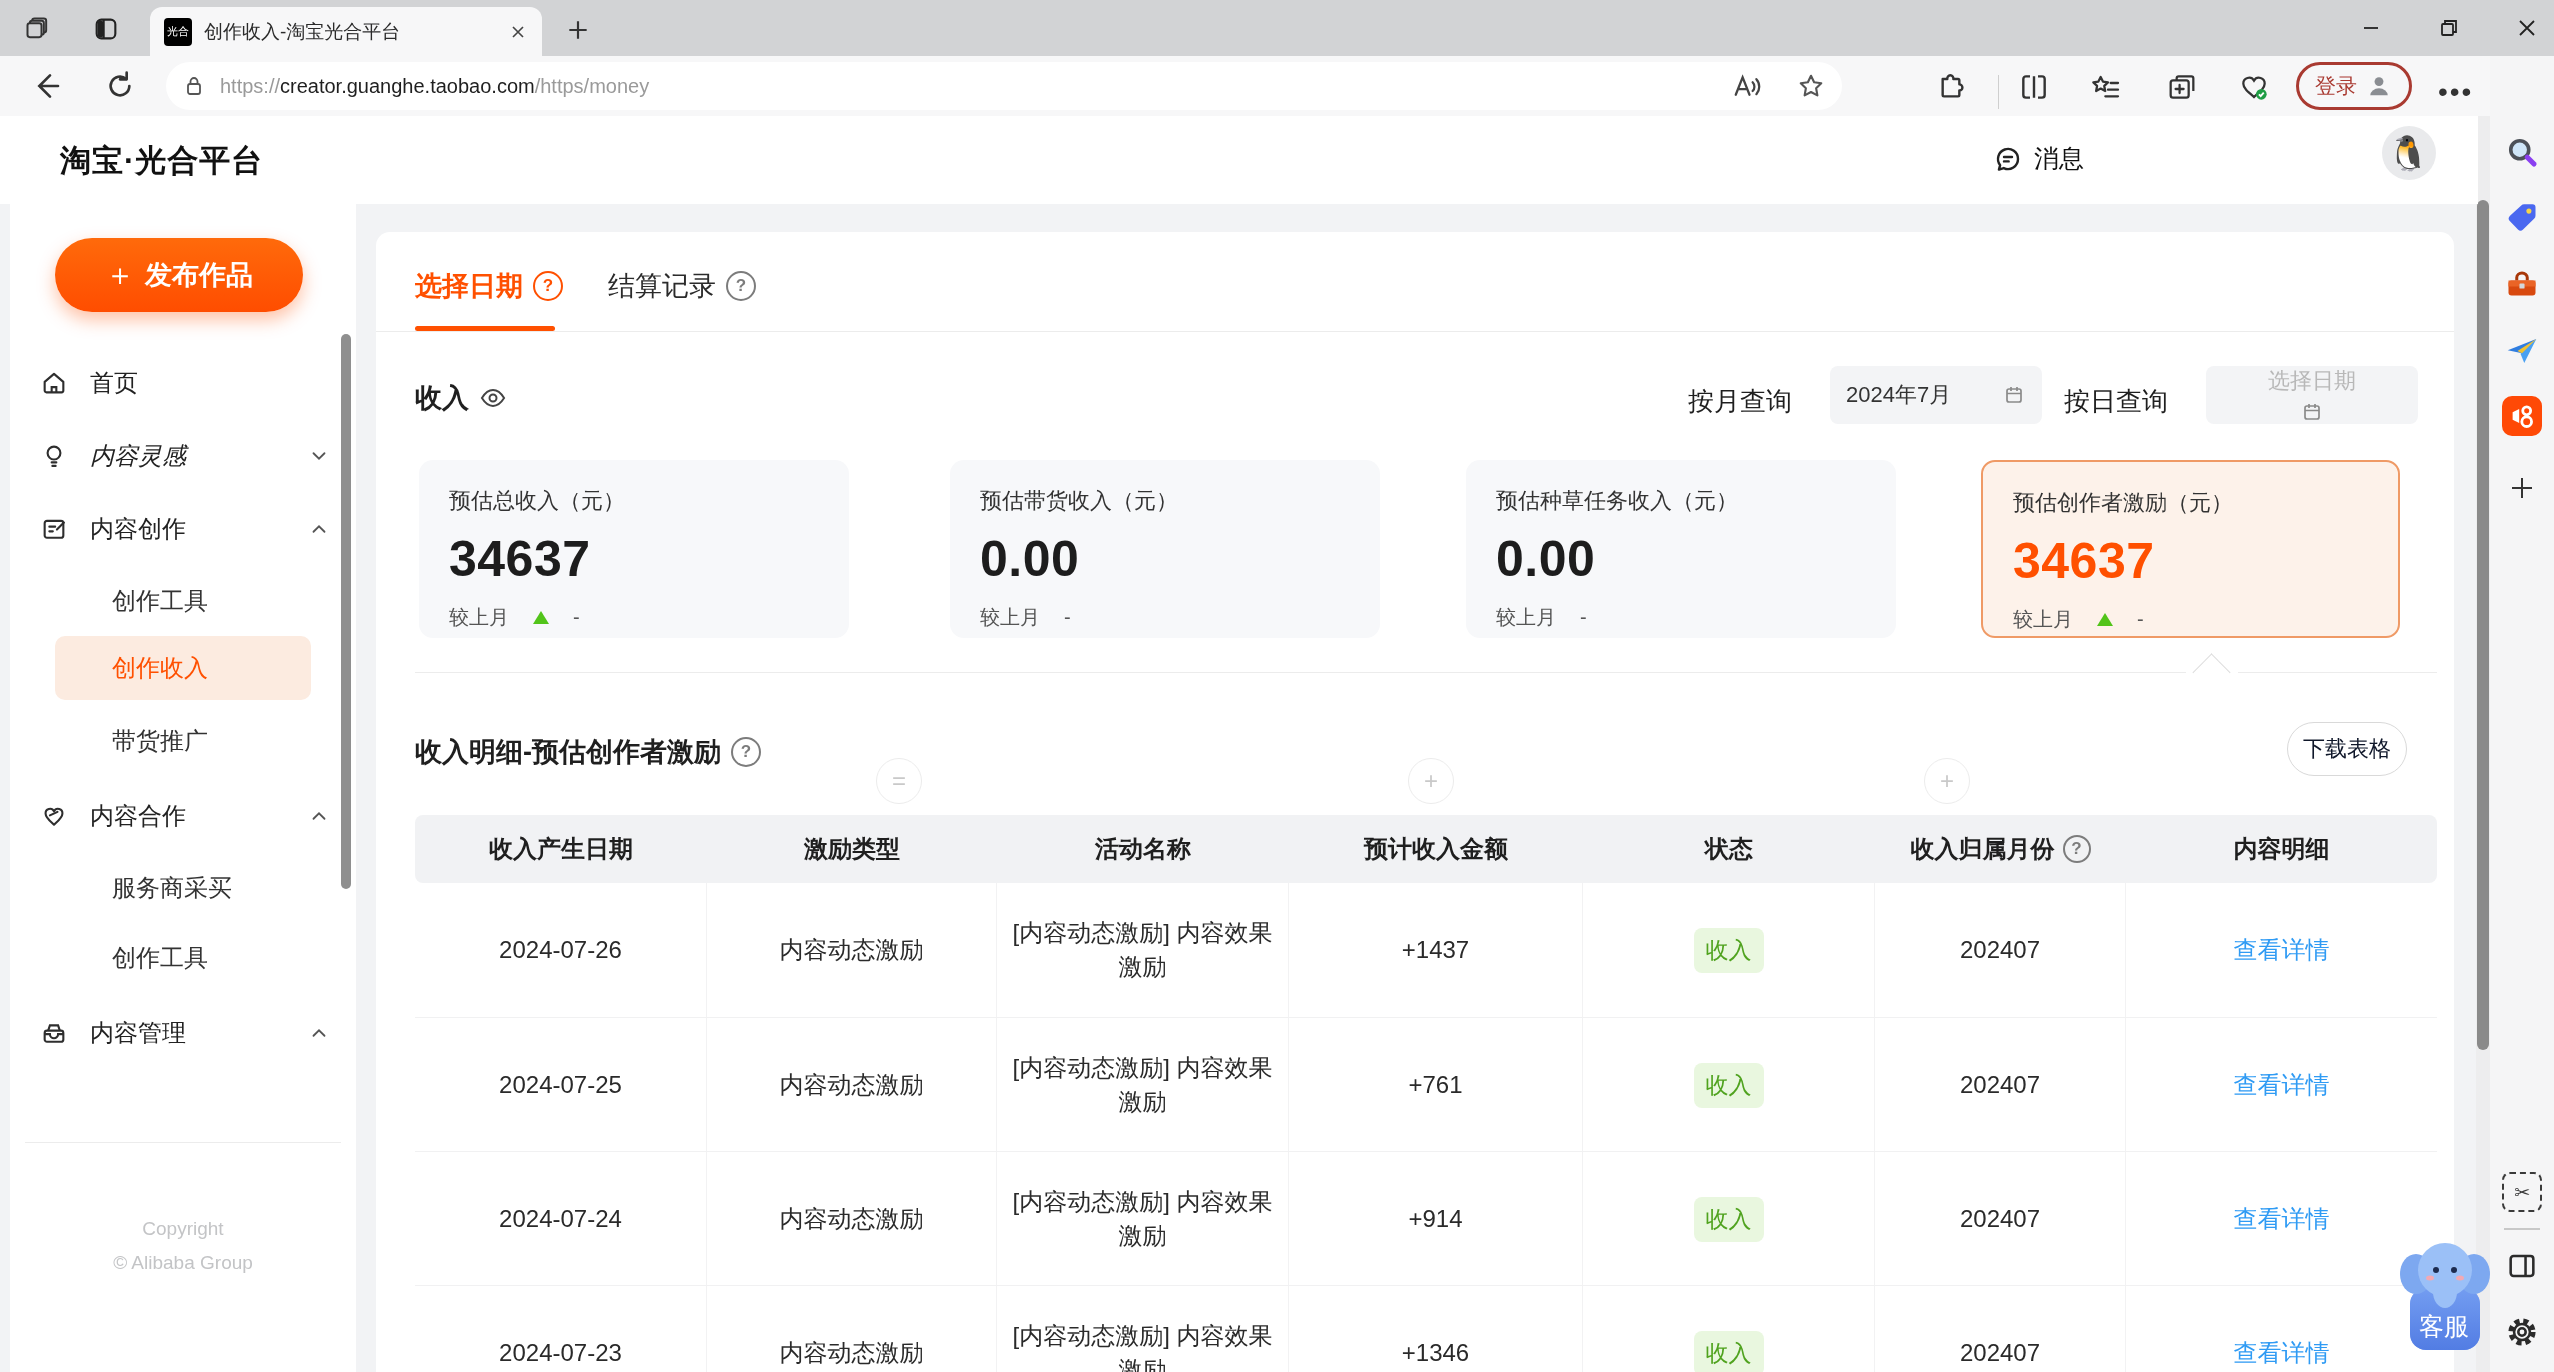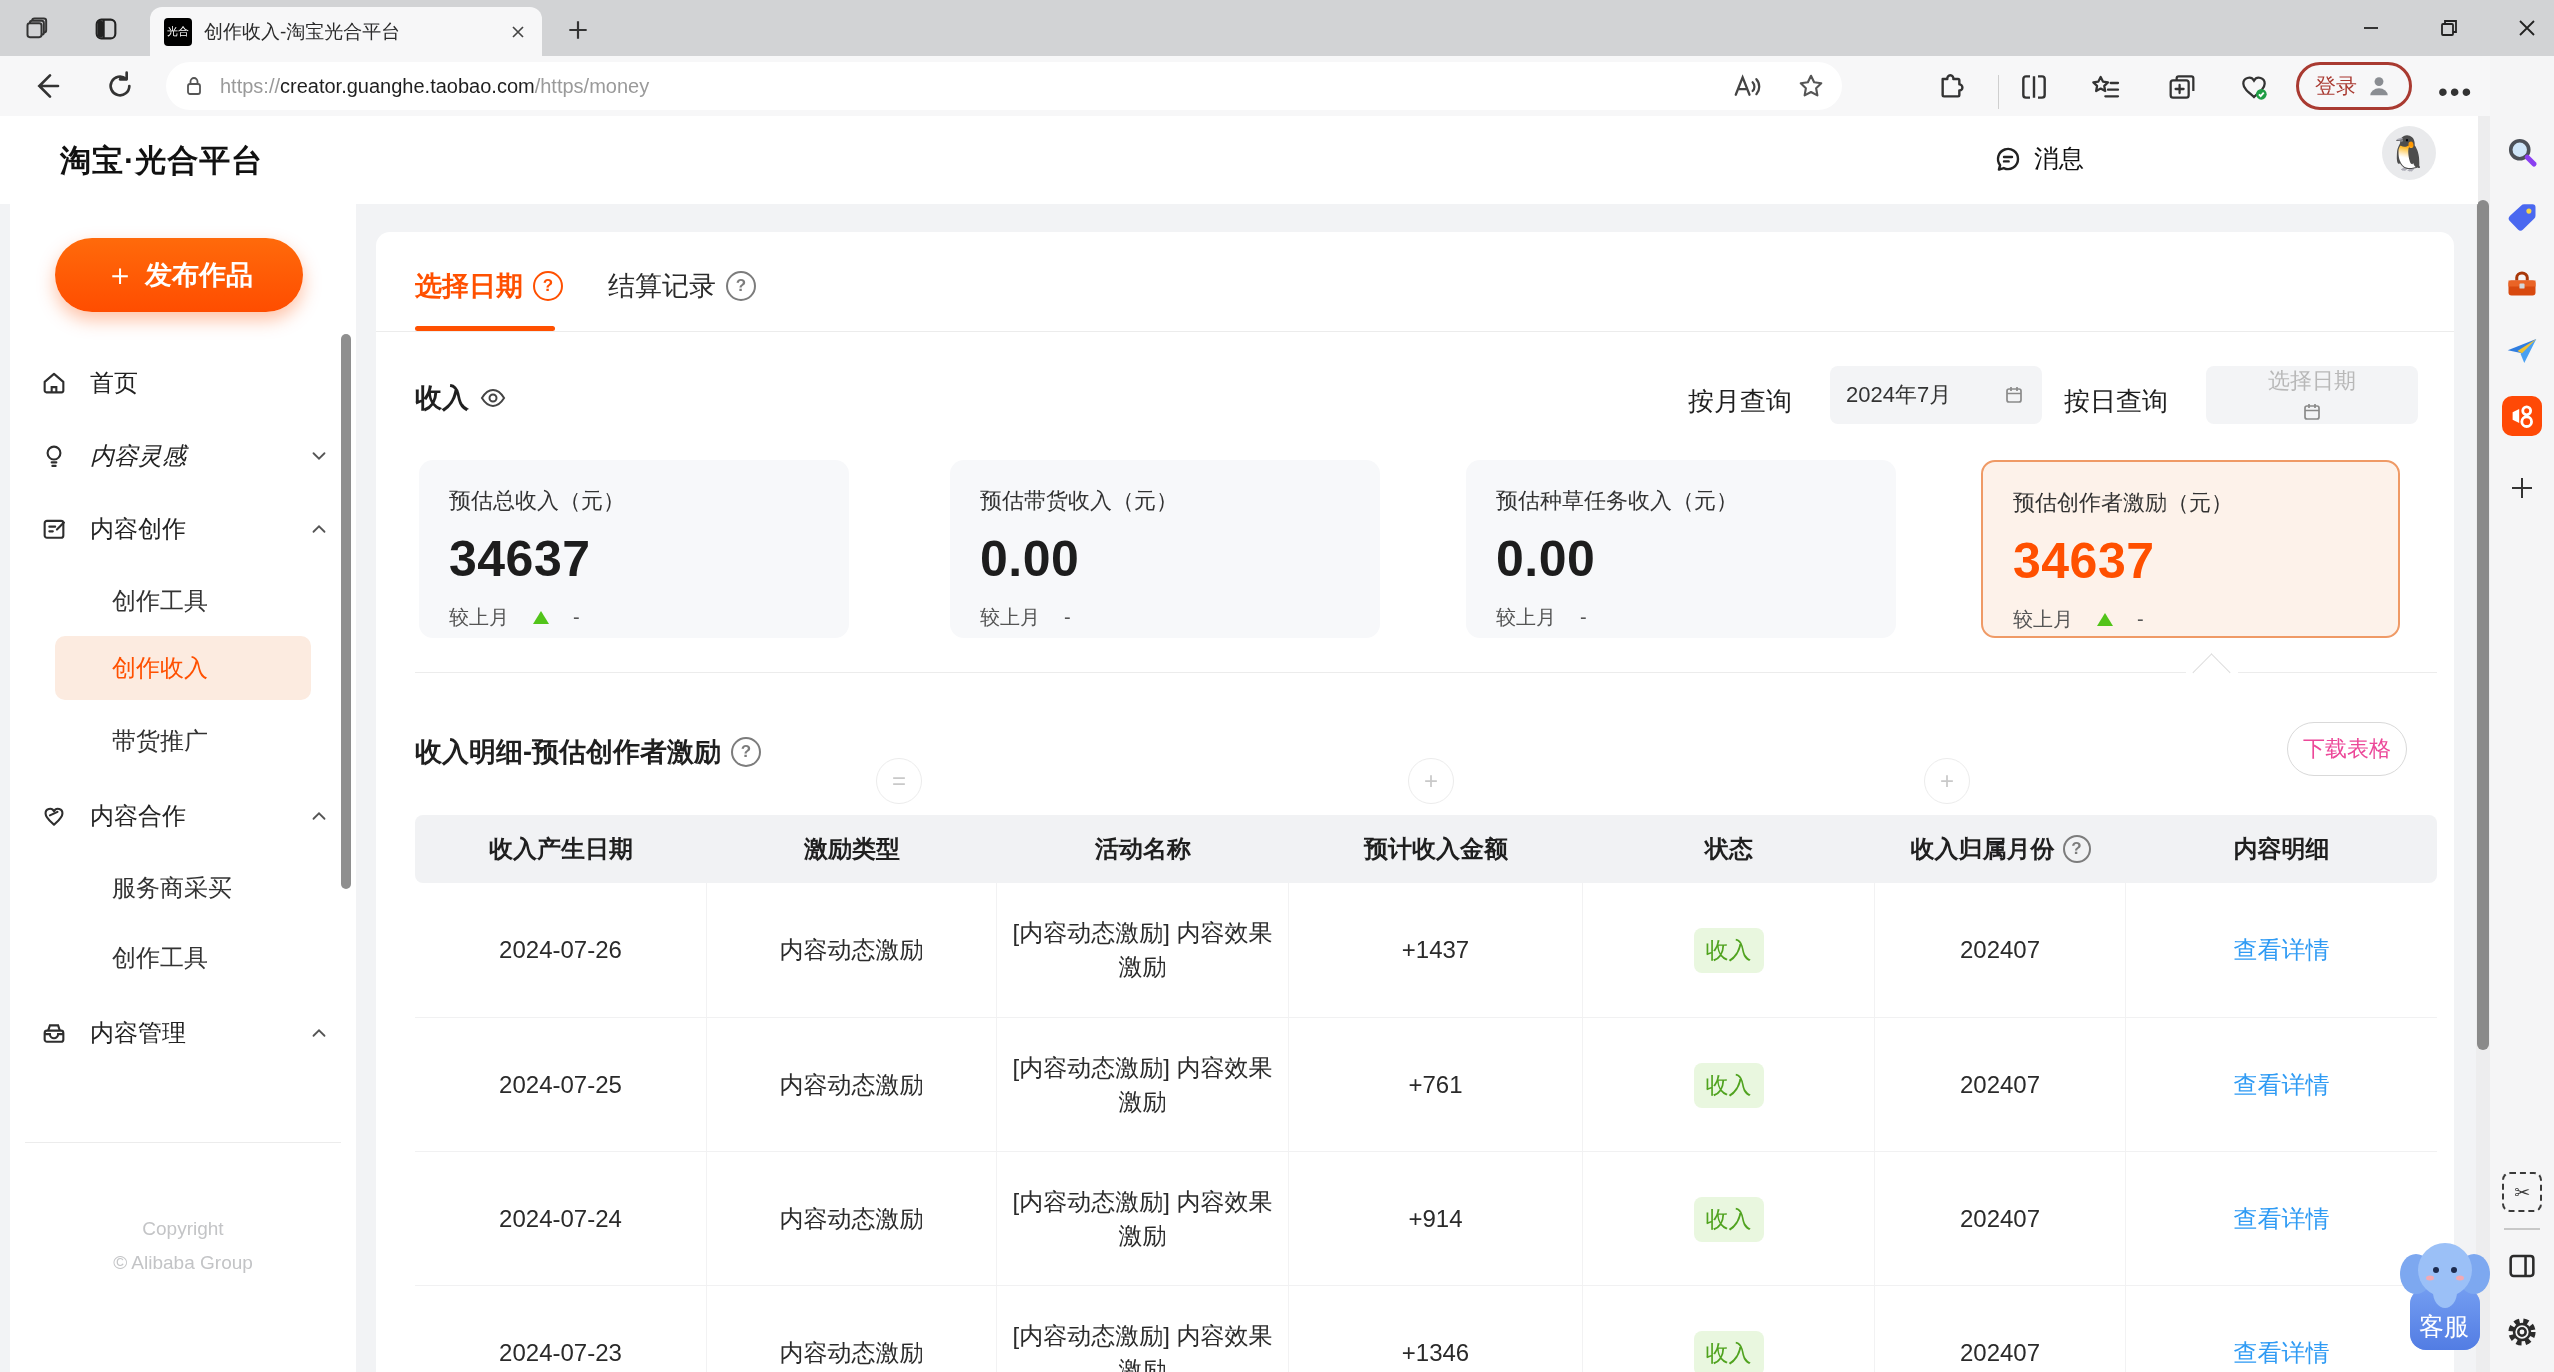--- a/index.html
+++ b/index.html
@@ -59,21 +59,21 @@
   .scard .f{font-size:20px;color:#555;margin-top:16px;display:flex;align-items:center;gap:24px;}
   .hl{background:#fdf2ea;border:2px solid #ef9a66;}
   .hl .v{color:#ff5000;}
   .tri-up{width:0;height:0;border-left:8px solid transparent;border-right:8px solid transparent;
           border-bottom:13px solid #52c41a;}
   .conn{top:526px;width:44px;height:44px;border:1px solid #ececec;border-radius:50%;background:#fff;
         color:#c9c9c9;font-size:24px;display:flex;align-items:center;justify-content:center;}
   .notch{left:2198px;top:659px;width:26px;height:26px;background:#fff;transform:rotate(45deg);
          border-left:1px solid #dcdcdc;border-top:1px solid #dcdcdc;}
   .dl-btn{left:1911px;top:490px;width:118px;height:52px;border:1px solid #d9d9d9;border-radius:27px;
-          font-size:22px;color:#ec4899;display:flex;align-items:center;justify-content:center;background:#fff;}
+          font-size:22px;color:#0f172a;display:flex;align-items:center;justify-content:center;background:#fff;}
   
   .thead{left:39px;top:583px;width:2022px;height:68px;background:#f1f2f4;border-radius:8px;display:flex;}
   .trow{left:39px;width:2022px;height:134px;display:flex;border-top:1px solid #f1f1f2;}
   .tc{display:flex;align-items:center;justify-content:center;font-size:24px;color:#2a2a2a;box-sizing:border-box;}
   .thead .tc{font-weight:600;color:#1f1f1f;}
   .trow .tc{border-right:1px solid #f2f2f3;}
   .trow .tc:last-child{border-right:none;}
   .c1{width:292px;}.c2{width:290px;}.c3{width:292px;}.c4{width:294px;}.c5{width:292px;}.c6{width:251px;}.c7{width:311px;}
   .badge{background:#e9f7df;color:#50a31f;font-size:23px;padding:7px 12px;border-radius:8px;}
   .link{color:#2f9bf4;}

